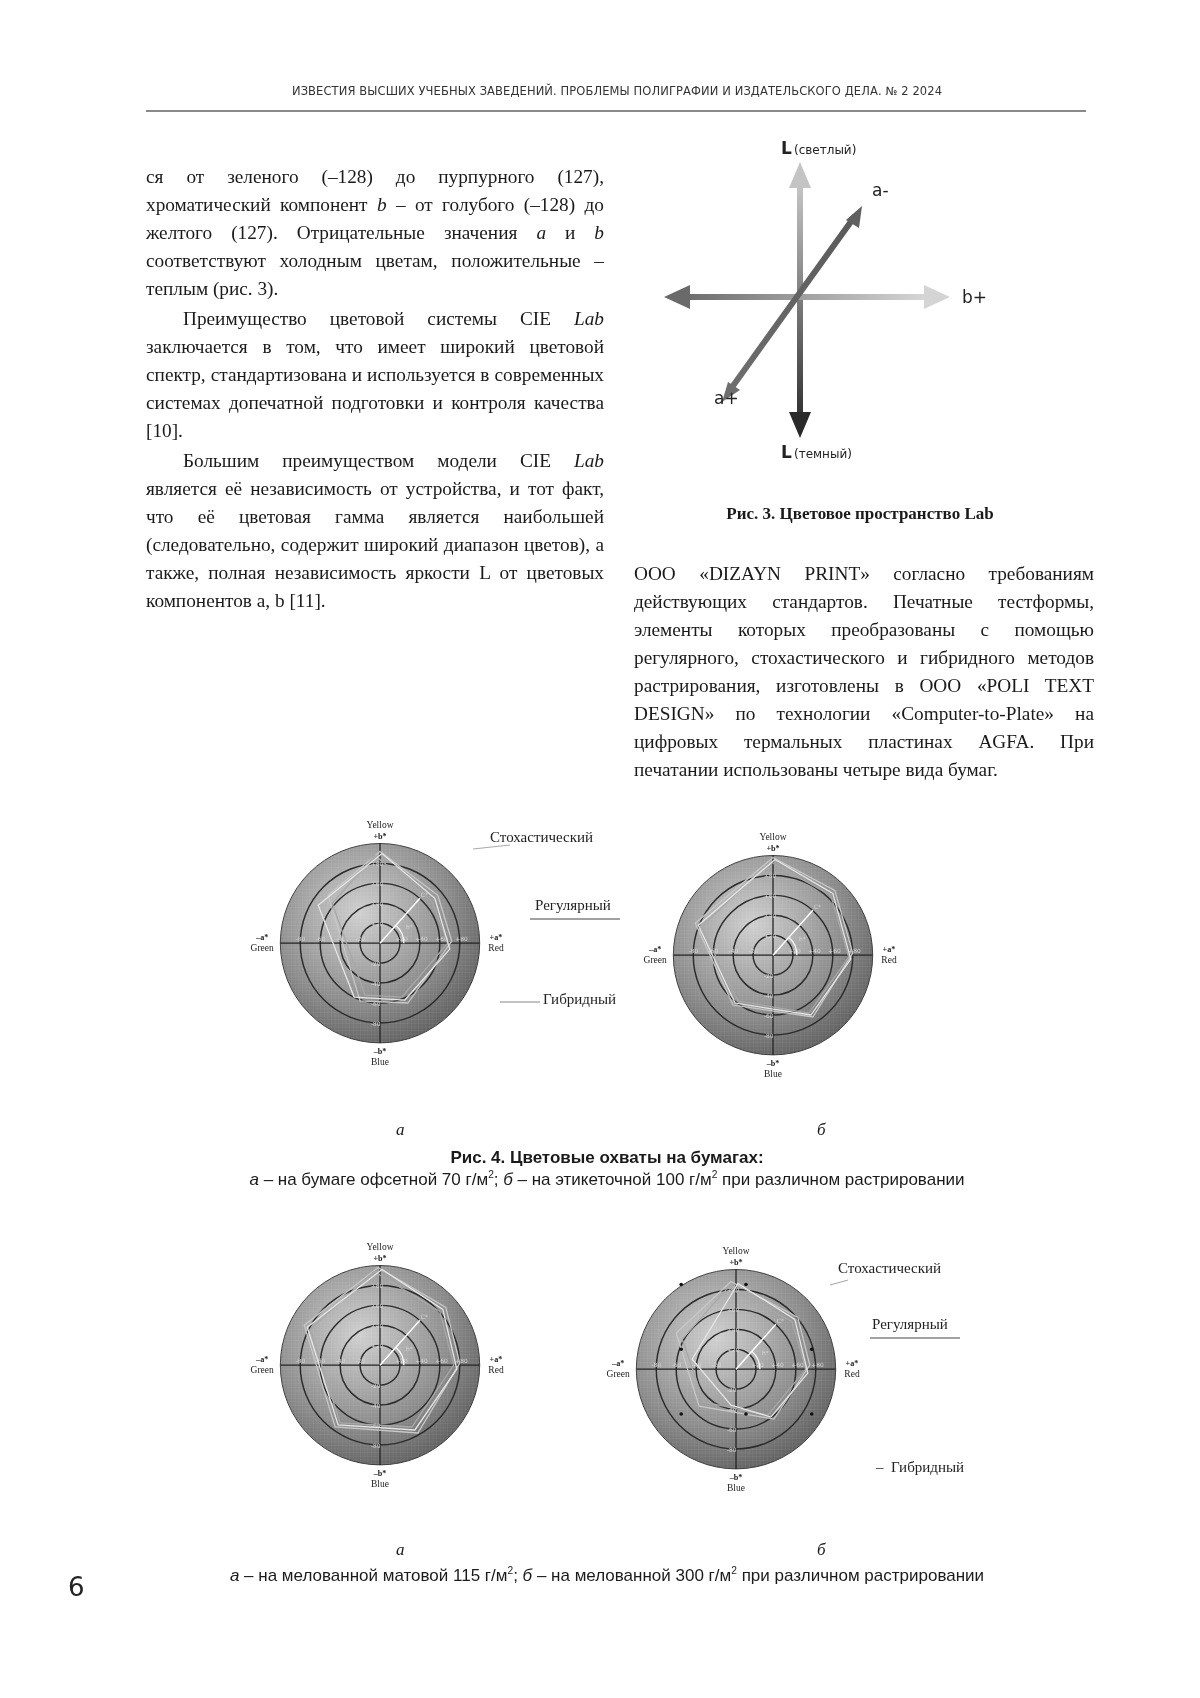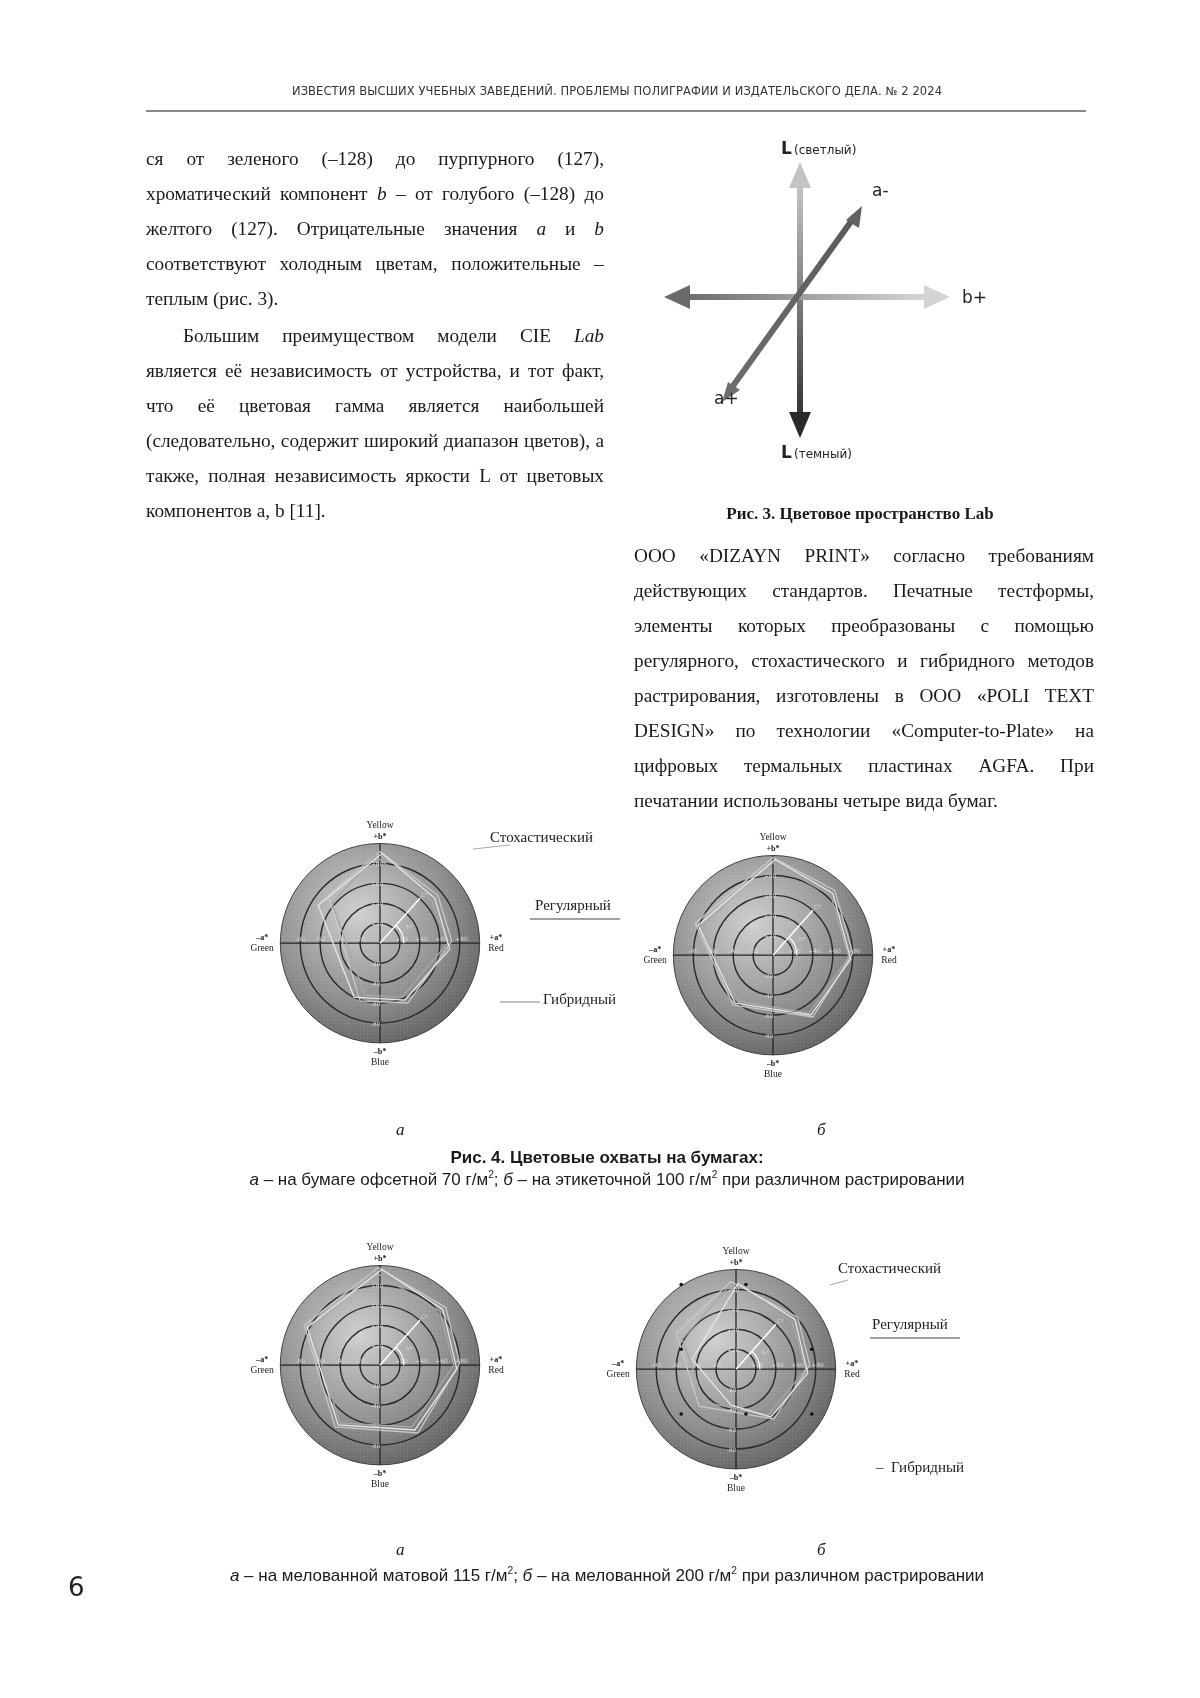--- a/index.html
+++ b/index.html
@@ -1,21 +1,21 @@
 <!DOCTYPE html>
 <html><head>
 <meta charset="utf-8">
 <style>
   html, body { margin: 0; padding: 0; background: #ffffff; }
   body { width: 1200px; height: 1698px; position: relative; overflow: hidden; color: #1a1a1a; }
   .running-head { position: absolute; left: 150px; top: 84px; width: 934px; text-align: center;
     font-family: "DejaVu Sans", sans-serif; font-size: 11.5px; letter-spacing: 0.1px; color: #333; }
   .head-rule { position: absolute; left: 146px; top: 110px; width: 940px; height: 2px; background: #8a8a8a; }
-  .col { position: absolute; font-family: "Liberation Serif", serif; font-size: 19.3px; line-height: 35px;
-    text-align: justify; color: #1a1a1a; }
+  .col { position: absolute; font-family: "Liberation Serif", serif; font-size: 19.3px; line-height: 28px;
+    text-align: justify; color: #1a1a1a; margin-top: 22px; }
   .col p { margin: 0 0 2px 0; }
   .col p.indent { text-indent: 37px; }
   .col-left { left: 146px; top: 141px; width: 458px; }
   .col-right { left: 634px; top: 538px; width: 460px; }
   .col b { font-weight: bold; }
   .col i { font-style: italic; }
   .fig3 { position: absolute; left: 660px; top: 140px; width: 400px; height: 360px; }
   .fig3-caption { position: absolute; left: 640px; top: 504px; width: 440px; text-align: center;
     font-family: "Liberation Serif", serif; font-weight: bold; font-size: 17px; }
   .lab-label { font-family: "DejaVu Sans", sans-serif; font-size: 17px; fill: #222; }
@@ -35,20 +35,21 @@
   sup { font-size: 0.6em; line-height: 0; }
 </style>
 </head>
 <body>
 
 <div class="running-head">ИЗВЕСТИЯ ВЫСШИХ УЧЕБНЫХ ЗАВЕДЕНИЙ. ПРОБЛЕМЫ ПОЛИГРАФИИ И ИЗДАТЕЛЬСКОГО ДЕЛА. № 2 2024</div>
 <div class="head-rule"></div>
 
 <div class="col col-left">
   <p><span>ся от зеленого (–128) до пурпурного (127), хроматический компонент </span><i>b</i><span> – от голубого (–128) до желтого (127). Отрицательные значения </span><i>a</i><span> и </span><i>b</i><span> соответствуют холодным цветам, положительные – теплым (рис. 3).</span></p>
+  <p class="indent"><span>Преимущество цветовой системы CIE </span><i>Lab</i><span> заключается в том, что имеет широкий цветовой спектр, стандартизована и используется в современных системах допечатной подготовки и контроля качества [10].</span></p>
   <p class="indent"><span>Большим преимуществом модели CIE </span><i>Lab</i><span> является её независимость от устройства, и тот факт, что её цветовая гамма является наибольшей (следовательно, содержит широкий диапазон цветов), а также, полная независимость яркости L от цветовых компонентов a, b [11].</span></p>
 </div>
 
 <div class="fig3">
   <svg width="400" height="360" viewBox="0 0 400 360">
     <defs>
       <linearGradient id="gv" x1="0" y1="0" x2="0" y2="1">
         <stop offset="0" stop-color="#c8c8c8"></stop>
           <stop offset="1" stop-color="#2a2a2a"></stop>
       </linearGradient>
@@ -398,16 +399,16 @@
 <div class="sub-letter" style="left:396px; top:1120px;">а</div>
 <div class="sub-letter" style="left:817px; top:1120px;">б</div>
 <div class="fig-caption" style="top:1147px;">
   <span class="t">Рис. 4. Цветовые охваты на бумагах:</span>
   <span><i>а</i><span> – на бумаге офсетной 70 г/м</span><sup>2</sup><span>; </span><i>б</i><span> – на этикеточной 100 г/м</span><sup>2</sup><span> при различном растрировании</span></span>
 </div>
 
 <div class="sub-letter" style="left:396px; top:1540px;">а</div>
 <div class="sub-letter" style="left:817px; top:1540px;">б</div>
 <div class="fig-caption" style="top:1565px;">
-  <span><i>а</i><span> – на мелованной матовой 115 г/м</span><sup>2</sup><span>; </span><i>б</i><span> – на мелованной 200 г/м</span><sup>2</sup><span> при различном растрировании</span></span>
+  <span><i>а</i><span> – на мелованной матовой 115 г/м</span><sup>2</sup><span>; </span><i>б</i><span> – на мелованной 300 г/м</span><sup>2</sup><span> при различном растрировании</span></span>
 </div>
 
 <div class="page-number">6</div>
 
 </body></html>

